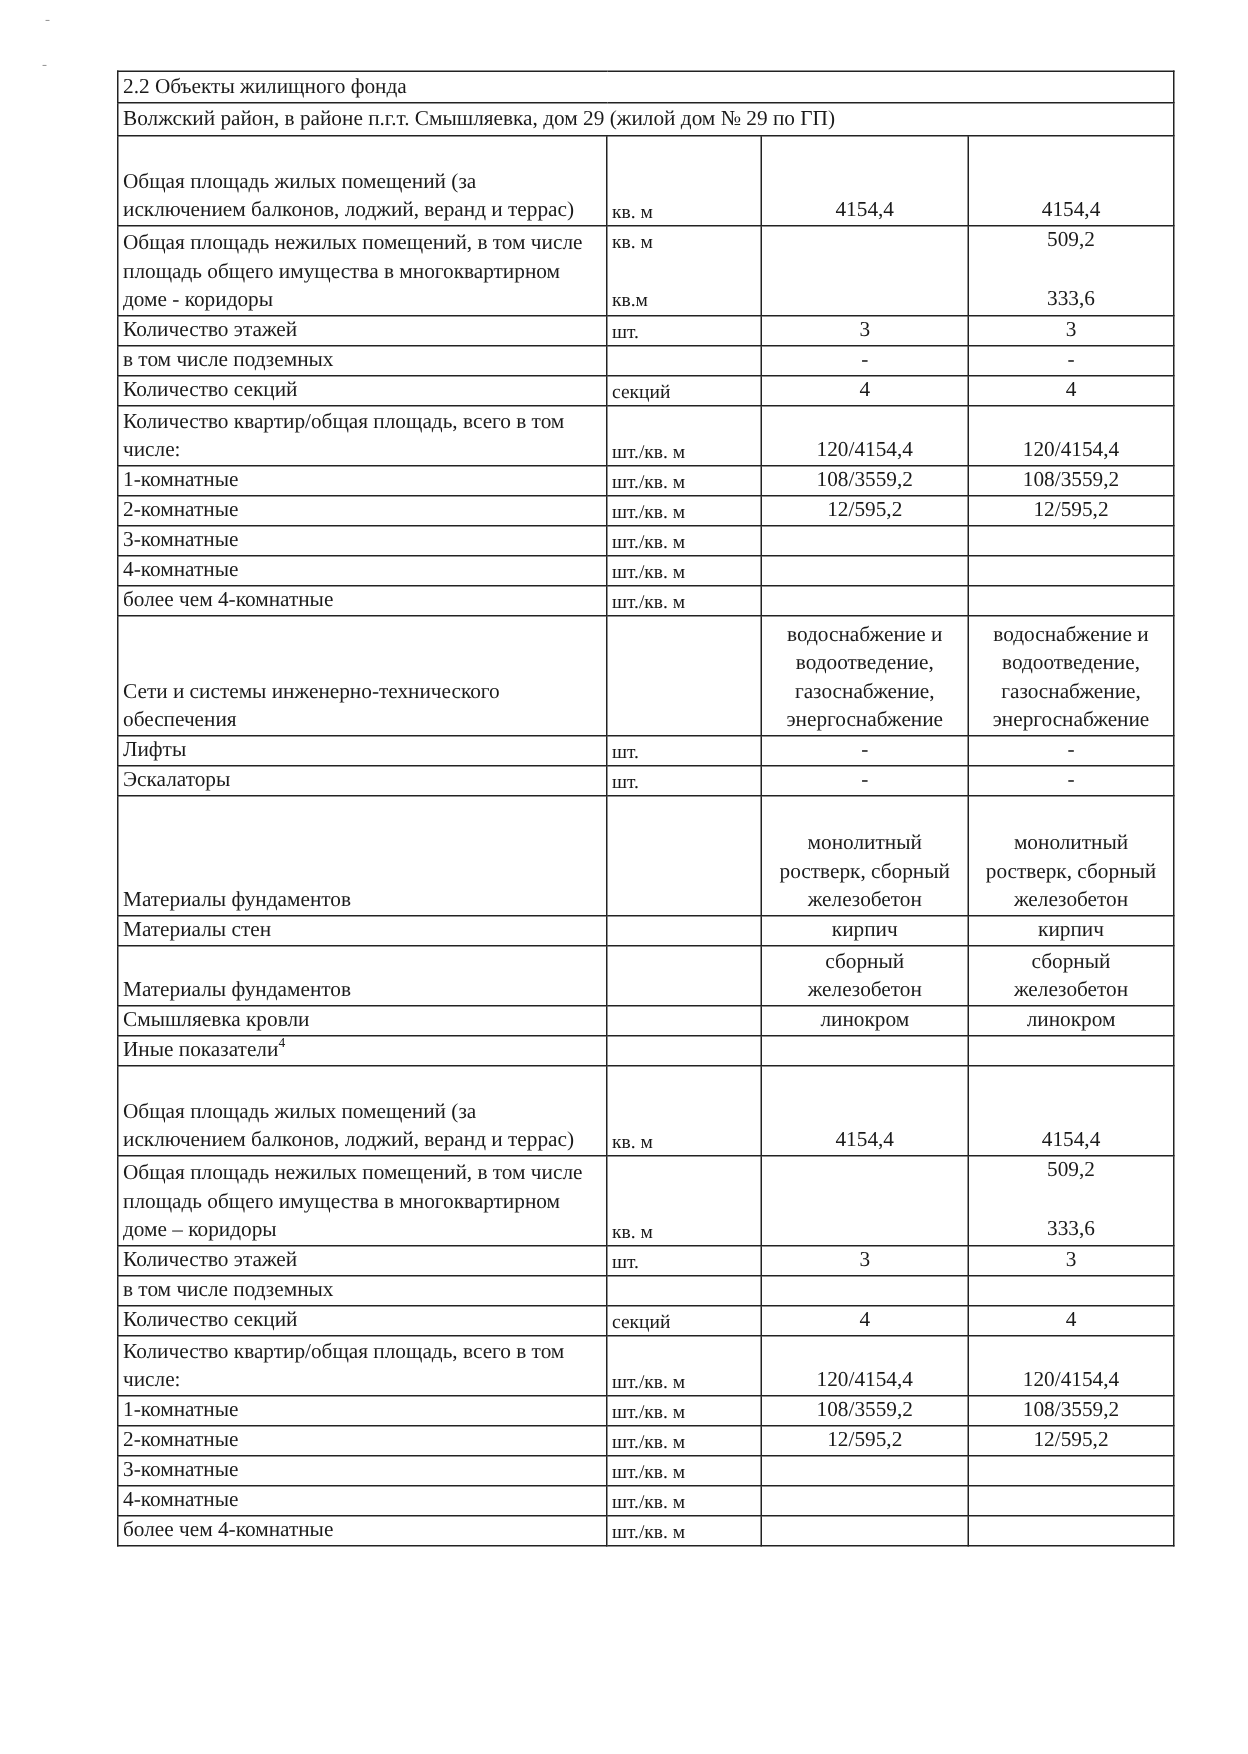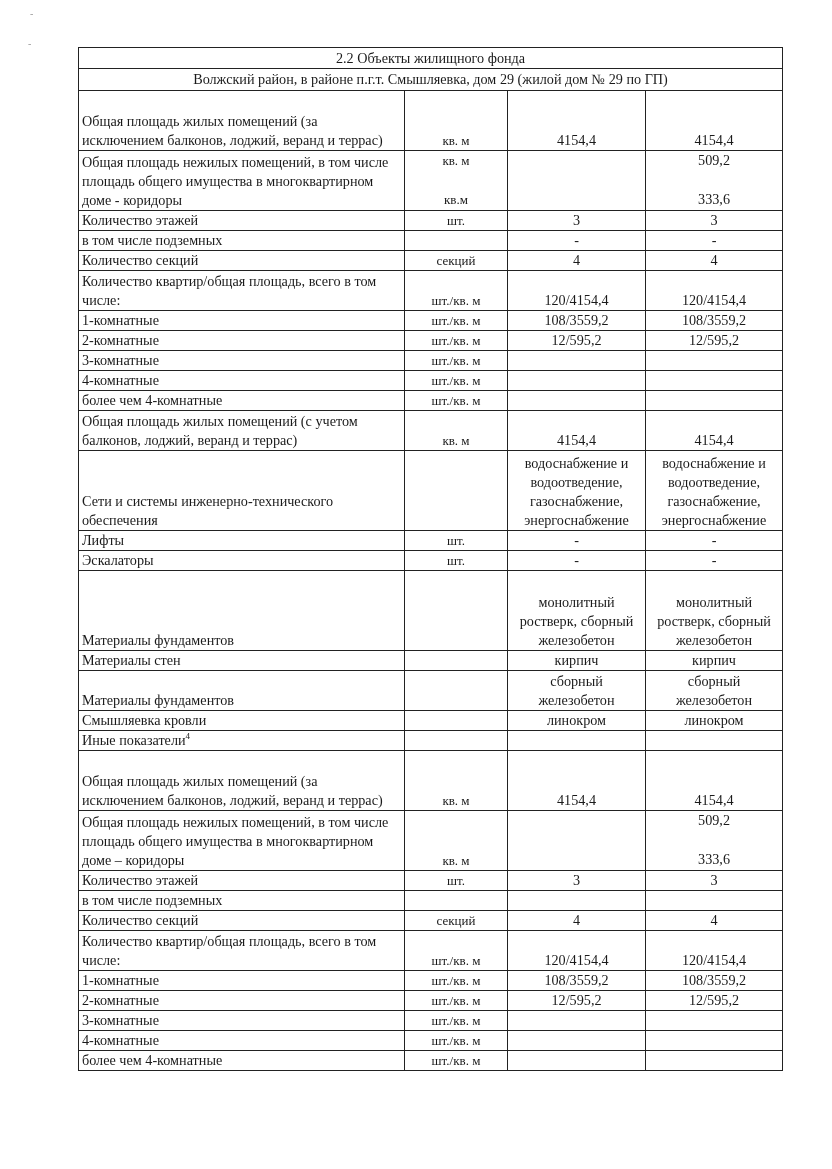--- a/index.html
+++ b/index.html
@@ -3,23 +3,23 @@
 <meta charset="utf-8">
 <style>
   html, body { margin: 0; padding: 0; background: #ffffff; }
   body { width: 832px; height: 1169px; position: relative; overflow: hidden;
          font-family: "Liberation Serif", serif; color: #1a1a1a; }
   .page { position: absolute; left: 78px; top: 47px; width: 704px; }
   table { border-collapse: collapse; width: 704px; table-layout: fixed; font-size: 14.2px; line-height: 19px; }
   td { border: 1px solid #222; padding: 0 3px; vertical-align: bottom; }
   col.c1 { width: 326px; } col.c2 { width: 103px; } col.c3 { width: 138px; } col.c4 { width: 137px; }
   td.lbl { text-align: left; }
-  td.unit { text-align: center; font-size: 13px; }
+  td.unit { font-size: 13px; }
   td.val { text-align: center; }
-  td.span { text-align: center; vertical-align: middle; }
+  td.span { vertical-align: middle; }
   sup { font-size: 9px; line-height: 0; }
   .mark { position: absolute; color: #999; font-size: 10px; }
 </style>
 </head>
 <body>
 
 <span class="mark" style="left:30px;top:8px;">-</span>
 <span class="mark" style="left:28px;top:38px;">-</span>
 
 <div class="page">
@@ -104,26 +104,20 @@
           <td class="unit">шт./кв. м</td>
           <td class="val"></td>
           <td class="val"></td>
         </tr>
         <tr style="height: 19px;">
           <td class="lbl"><span>более чем 4-комнатные</span></td>
           <td class="unit">шт./кв. м</td>
           <td class="val"></td>
           <td class="val"></td>
         </tr>
-        <tr style="height: 40px;">
-          <td class="lbl"><span>Общая площадь жилых помещений (с учетом балконов, лоджий, веранд и террас)</span></td>
-          <td class="unit">кв. м</td>
-          <td class="val">4154,4</td>
-          <td class="val">4154,4</td>
-        </tr>
         <tr style="height: 80px;">
           <td class="lbl"><span>Сети и системы инженерно-технического обеспечения</span></td>
           <td class="unit"></td>
           <td class="val">водоснабжение и водоотведение, газоснабжение, энергоснабжение</td>
           <td class="val">водоснабжение и водоотведение, газоснабжение, энергоснабжение</td>
         </tr>
         <tr style="height: 19px; margin-top: 11px;">
           <td class="lbl"><span>Лифты</span></td>
           <td class="unit">шт.</td>
           <td class="val">-</td>

